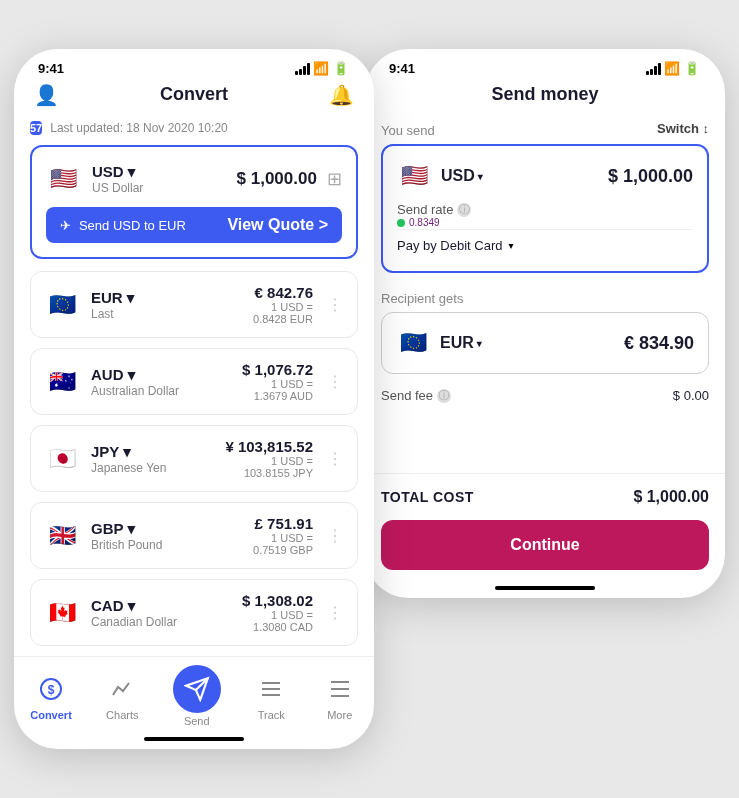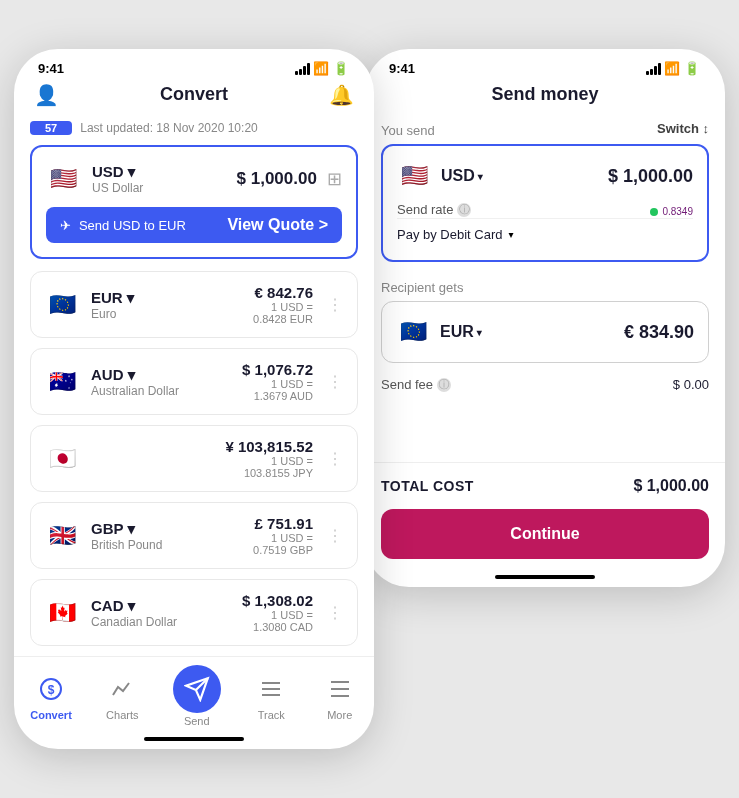--- a/index.html
+++ b/index.html
@@ -73,21 +73,21 @@
       align-items: center;
       gap: 8px;
       padding: 8px 0 10px;
       font-size: 12px;
       color: #888;
     }
     .badge {
       background: #3d5af1;
       color: white;
       border-radius: 4px;
-      padding: 1px 15px;
+      padding: 1px 0;
       font-size: 11px;
       font-weight: 600;
     }
 
     
     .currency-card-selected {
       border: 2px solid #3d5af1;
       border-radius: 12px;
       padding: 14px;
       margin-bottom: 12px;
@@ -252,22 +252,23 @@
       gap: 3px;
     }
     .currency-select-amount {
       font-size: 18px;
       font-weight: 700;
       color: #1a1a2e;
     }
     .rate-row {
       display: flex;
       justify-content: space-between;
-      align-items: flex-end;
+      align-items: flex-start;
       padding: 8px 0 1px;
+      flex-direction: column;
     }
     .rate-label { font-size: 13px; color: #555; display: flex; align-items: center; gap: 4px; }
     .rate-value { font-size: 10px; color: #701a75; display: flex; align-items: center; gap: 4px; }
     .green-dot { width: 8px; height: 8px; border-radius: 50%; background: #22c55e; display: inline-block; }
     .pay-method-row {
       display: flex;
       align-items: center;
       gap: 6px;
       padding: 8px 0 6px;
       border-top: 1px solid #f0f0f0;
@@ -377,21 +378,21 @@
         </div>
       </div>
 
       <div>
 
         <div class="currency-list-item">
           <div class="currency-info">
             <div class="flag-circle">🇪🇺</div>
             <div class="currency-name-block">
               <div class="currency-code">EUR ▾</div>
-              <div class="currency-full">Euro</div>
+              <div class="currency-full">Last</div>
             </div>
           </div>
           <div class="currency-list-right">
             <div class="amount-block">
               <div class="amount-main">€ 842.76</div>
               <div class="amount-rate">1 USD =<br>0.8428 EUR</div>
             </div>
             <span class="dots-icon">⋮</span>
           </div>
         </div>
@@ -409,20 +410,24 @@
               <div class="amount-main">$ 1,076.72</div>
               <div class="amount-rate">1 USD =<br>1.3679 AUD</div>
             </div>
             <span class="dots-icon">⋮</span>
           </div>
         </div>
 
         <div class="currency-list-item">
           <div class="currency-info">
             <div class="flag-circle">🇯🇵</div>
+            <div class="currency-name-block">
+              <div class="currency-code">JPY ▾</div>
+              <div class="currency-full">Japanese Yen</div>
+            </div>
           </div>
           <div class="currency-list-right">
             <div class="amount-block">
               <div class="amount-main">¥ 103,815.52</div>
               <div class="amount-rate">1 USD =<br>103.8155 JPY</div>
             </div>
             <span class="dots-icon">⋮</span>
           </div>
         </div>
 

